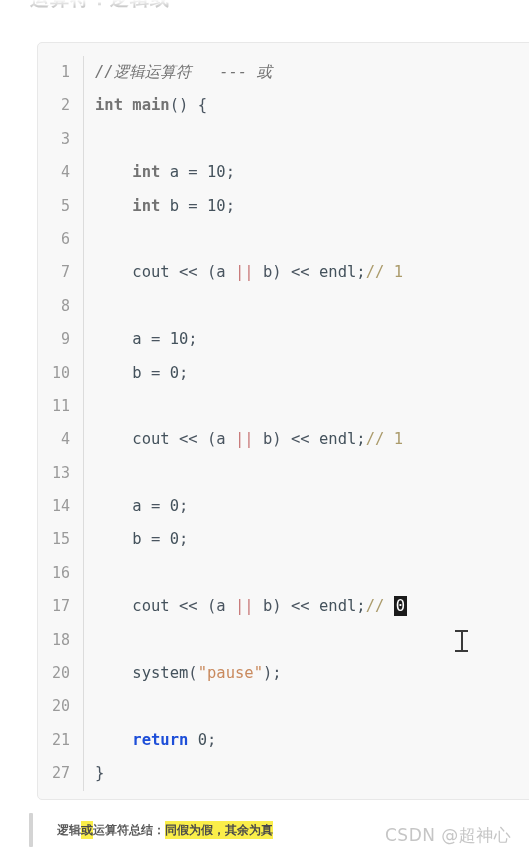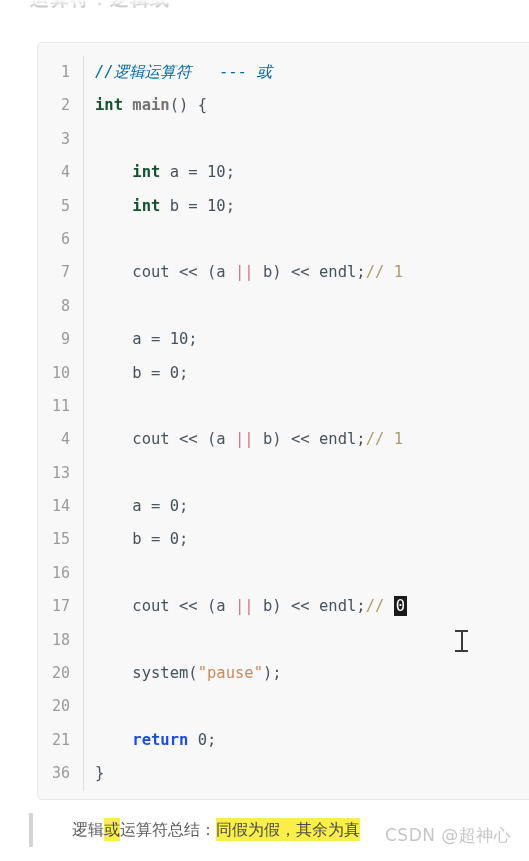--- a/index.html
+++ b/index.html
@@ -84,23 +84,23 @@
     align-self: stretch;
     background: #dcdcdc;
   }
   .code-text {
     padding-left: 11px;
     color: #44525c;
     flex: 1;
   }
 
   
-  .t-comment  { color: #0369a1; font-style: italic; }
+  .t-comment  { color: #737373; font-style: italic; }
   .t-comment2 { color: #ab9b6b; }
-  .t-kw       { color: #14532d; font-weight: bold; }
+  .t-kw       { color: #737373; font-weight: bold; }
   .t-fn       { color: #737373; font-weight: bold; }
   .t-ret      { color: #1d4ed8; font-weight: bold; }
   .t-op       { color: #c97a7a; }
   .t-punc     { color: #4a5560; }
   .t-num      { color: #44525c; }
   .t-str      { color: #c98a5e; }
   .t-id       { color: #44525c; }
   .t-shift    { color: #4a5560; }
   .t-sel {
     background: #1b1b1b;
@@ -141,23 +141,23 @@
     align-items: flex-start;
   }
   #quote-bar {
     width: 4px;
     min-width: 4px;
     height: 34px;
     background: #d4d4d4;
     border-radius: 1px;
   }
   #quote-text {
-    padding-left: 39px;
-    font-size: 16px;
-    font-weight: normal;
+    padding-left: 24px;
+    font-size: 12px;
+    font-weight: bold;
     color: #5b5b5b;
     line-height: 34px;
     white-space: nowrap;
     font-family: "DejaVu Sans", sans-serif;
   }
   .hl {
     background: #faee4a;
     color: #4a4a4a;
     padding: 2px 0;
   }
@@ -305,21 +305,21 @@
       <span class="code-text"></span>
     </div>
 
     <div class="code-line">
       <span class="gutter">21</span>
       <span class="sep"></span>
       <span class="code-text">    <span class="t-ret">return</span><span class="t-num"> 0</span><span class="t-punc">;</span></span>
     </div>
 
     <div class="code-line">
-      <span class="gutter">36</span>
+      <span class="gutter">27</span>
       <span class="sep"></span>
       <span class="code-text"><span class="t-punc">}</span></span>
     </div>
 
   </div>
 </div>
 
 <div id="text-caret">
   <div class="cap-t"></div>
   <div class="bar"></div>

